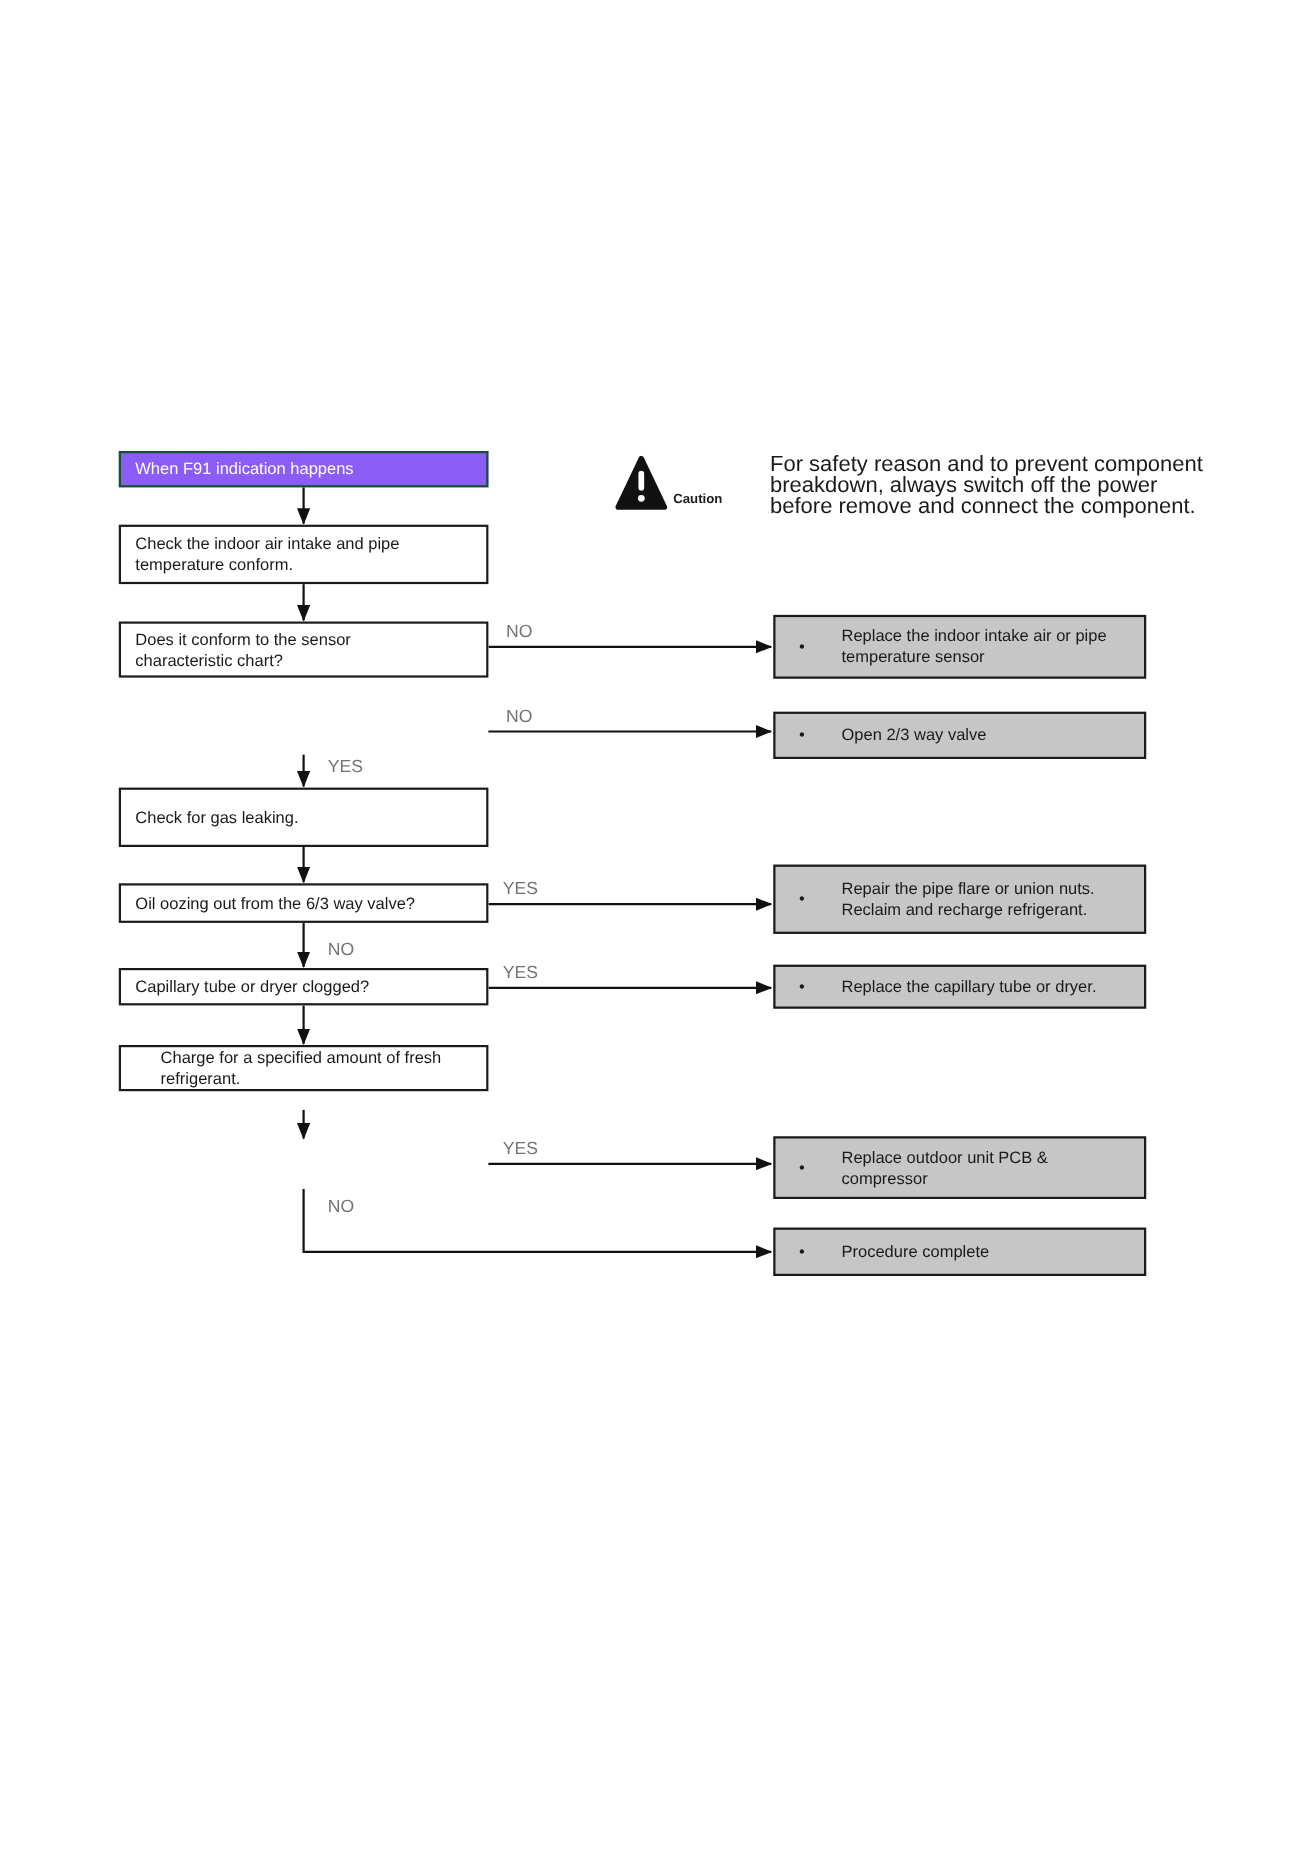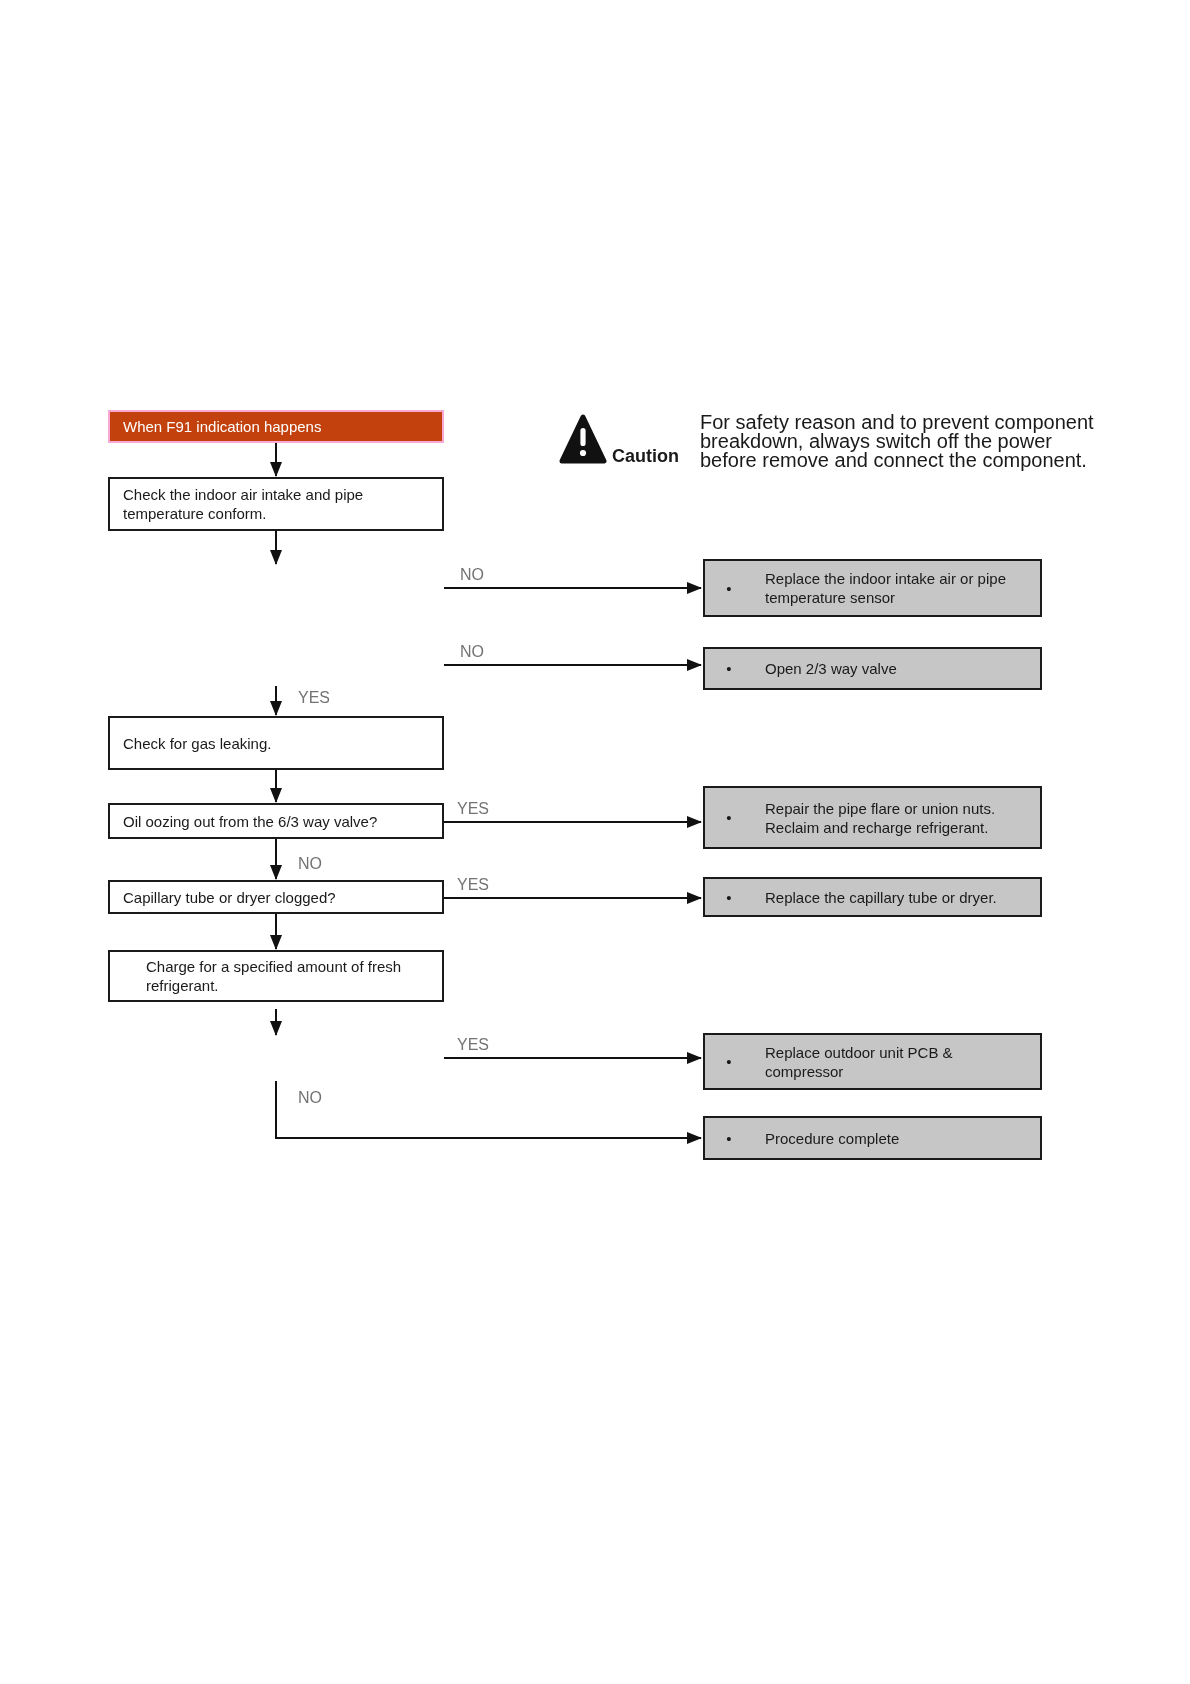--- a/index.html
+++ b/index.html
@@ -19,22 +19,22 @@
     border:2px solid #1a1a1a;
     background:#ffffff;
     display:flex;
     align-items:center;
     font-size:15px;
     line-height:19px;
   }
   .box .box-text{white-space:pre-line;}
   .step{padding:4px 12px 4px 13px;}
   .header-box{
-    background:#c2410c;
-    border:2px solid #f9a8d4;
+    background:#8b5cf6;
+    border:2px solid #14532d;
     color:#ffffff;
     padding:4px 12px 4px 13px;
     align-items:center;
   }
   .result{
     background:#c6c6c6;
     padding:4px 10px 4px 18px;
   }
   .result .bullet{
     width:12px;
@@ -47,21 +47,21 @@
     font-size:16px;
     line-height:18px;
     color:#737373;
     white-space:nowrap;
   }
   .caution-icon{position:absolute;left:559px;top:414px;}
   .caution-word{
     position:absolute;
     left:612px;
     top:446px;
-    font-size:18px;
+    font-size:12px;
     font-weight:bold;
     color:#1a1a1a;
   }
   .caution-text{
     position:absolute;
     left:700px;
     top:413px;
     width:410px;
     font-size:20px;
     line-height:19px;
@@ -96,30 +96,34 @@
   </svg>
 
   <div class="box header-box" style="left:108px;top:410px;width:336px;height:33px;">
     <span class="box-text">When F91 indication happens</span>
   </div>
 
   <div class="box step" style="left:108px;top:477px;width:336px;height:54px;">
     <span class="box-text">Check the indoor air intake and pipe
 temperature conform.</span>
   </div>
+  <div class="box step" style="left:108px;top:565px;width:336px;height:51px;">
+    <span class="box-text">Does it conform to the sensor
+characteristic chart?</span>
+  </div>
   <div class="box step" style="left:108px;top:716px;width:336px;height:54px;">
     <span class="box-text">Check for gas leaking.</span>
   </div>
   <div class="box step" style="left:108px;top:803px;width:336px;height:36px;">
     <span class="box-text">Oil oozing out from the 6/3 way valve?</span>
   </div>
   <div class="box step" style="left:108px;top:880px;width:336px;height:34px;text-align:center;">
     <span class="box-text">Capillary tube or dryer clogged?</span>
   </div>
-  <div class="box step" style="left:108px;top:950px;width:336px;height:52px;padding-left:36px;">
+  <div class="box step" style="left:108px;top:950px;width:336px;height:42px;padding-left:36px;">
     <span class="box-text">Charge for a specified amount of fresh
 refrigerant.</span>
   </div>
 
   <div class="box result" style="left:703px;top:559px;width:339px;height:58px;">
     <span class="bullet">•</span>
     <span class="box-text">Replace the indoor intake air or pipe
 temperature sensor</span>
   </div>
   <div class="box result" style="left:703px;top:647px;width:339px;height:43px;">

